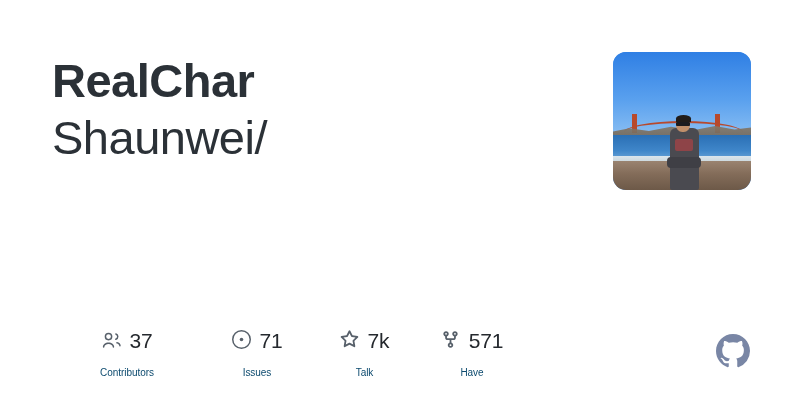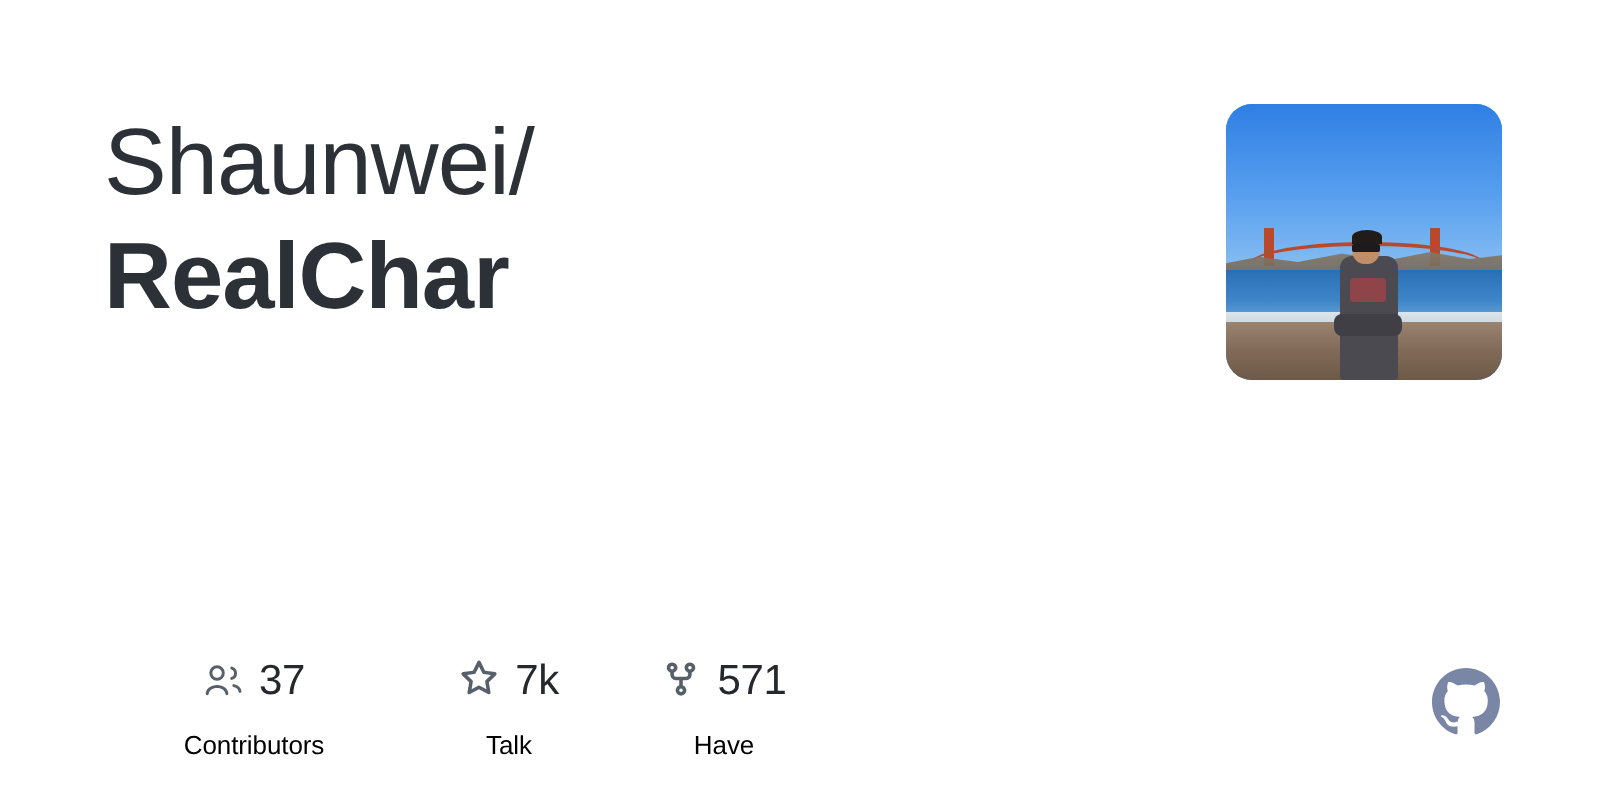--- a/index.html
+++ b/index.html
@@ -84,22 +84,22 @@
   .stat-icon svg { display: block; }
   .stat-value {
     font-size: 21px;
     font-weight: 400;
     color: #25292e;
     line-height: 21px;
     letter-spacing: -0.2px;
   }
   .stat-label {
     margin-top: 9px;
-    font-size: 13px;
-    color: #000000;
+    font-size: 10px;
+    color: #0c4a6e;
     line-height: 16px;
     letter-spacing: -0.05px;
   }
   .stat-contributors { width: 150px; }
   .stat-issues       { width: 110px; }
   .stat-stars        { width: 105px; }
   .stat-forks        { width: 110px; }
 
   
   .avatar {
@@ -233,40 +233,52 @@
     color: #7986a5;
   }
   .gh-mark svg { display: block; }
 </style>
 </head>
 <body>
 
 <div class="card">
 
   <div class="title-block">
+    <div class="title-line title-repo">RealChar</div>
     <div class="title-line title-owner">Shaunwei/</div>
-    <div class="title-line title-repo">RealChar</div>
   </div>
 
 
   <div class="stats">
 
     <div class="stat stat-contributors">
       <div class="stat-top">
         <span class="stat-icon">
           <svg width="19" height="19" viewBox="0 0 16 16" fill="currentColor" aria-hidden="true">
             <path d="M5.5 3.5a2 2 0 1 1 0 4 2 2 0 0 1 0-4Zm0-1.25a3.25 3.25 0 1 0 0 6.5 3.25 3.25 0 0 0 0-6.5ZM.75 14.25c0-2.2 2.13-3.75 4.75-3.75s4.75 1.55 4.75 3.75a.625.625 0 1 1-1.25 0c0-1.36-1.5-2.5-3.5-2.5s-3.5 1.14-3.5 2.5a.625.625 0 1 1-1.25 0Z"></path>
             <path d="M11.1 3.2a.625.625 0 0 1 .79-.4 2.9 2.9 0 0 1 0 5.52.625.625 0 1 1-.4-1.18 1.65 1.65 0 0 0 0-3.15.625.625 0 0 1-.39-.79Zm.86 7.45a.625.625 0 0 1 .74-.48c1.78.38 3.05 1.55 3.05 3.1a.625.625 0 1 1-1.25 0c0-.77-.71-1.6-2.06-1.88a.625.625 0 0 1-.48-.74Z"></path>
           </svg>
         </span>
         <span class="stat-value">37</span>
       </div>
       <div class="stat-label">Contributors</div>
     </div>
 
+    <div class="stat stat-issues">
+      <div class="stat-top">
+        <span class="stat-icon">
+          <svg width="19" height="19" viewBox="0 0 16 16" fill="currentColor" aria-hidden="true">
+            <path d="M8 9.5a1.5 1.5 0 1 0 0-3 1.5 1.5 0 0 0 0 3Z"></path>
+            <path d="M8 0a8 8 0 1 1 0 16A8 8 0 0 1 8 0ZM1.25 8a6.75 6.75 0 1 0 13.5 0 6.75 6.75 0 0 0-13.5 0Z"></path>
+          </svg>
+        </span>
+        <span class="stat-value">71</span>
+      </div>
+      <div class="stat-label">Issues</div>
+    </div>
 
     <div class="stat stat-stars">
       <div class="stat-top">
         <span class="stat-icon">
           <svg width="19" height="19" viewBox="0 0 16 16" fill="currentColor" aria-hidden="true">
             <path d="M8 .25a.75.75 0 0 1 .673.418l1.882 3.815 4.21.612a.75.75 0 0 1 .416 1.279l-3.046 2.97.719 4.192a.75.75 0 0 1-1.088.791L8 12.347l-3.766 1.98a.75.75 0 0 1-1.088-.79l.72-4.194L.818 6.374a.75.75 0 0 1 .416-1.28l4.21-.611L7.327.668A.75.75 0 0 1 8 .25Zm0 2.445L6.615 5.5a.75.75 0 0 1-.564.41l-3.097.45 2.24 2.184a.75.75 0 0 1 .216.664l-.528 3.084 2.769-1.456a.75.75 0 0 1 .698 0l2.77 1.456-.53-3.084a.75.75 0 0 1 .216-.664l2.24-2.183-3.096-.45a.75.75 0 0 1-.564-.41L8 2.694Z"></path>
           </svg>
         </span>
         <span class="stat-value">7k</span>
       </div>

